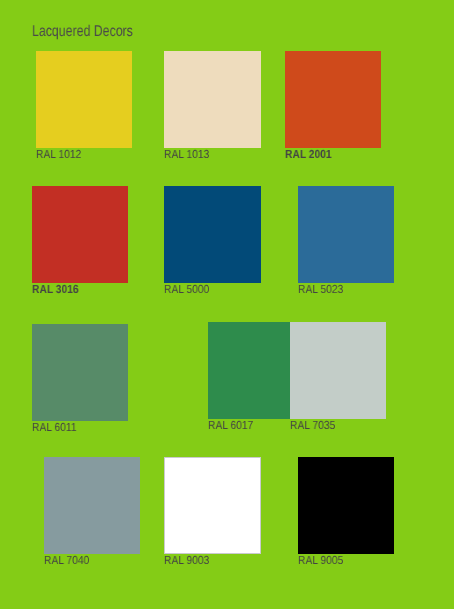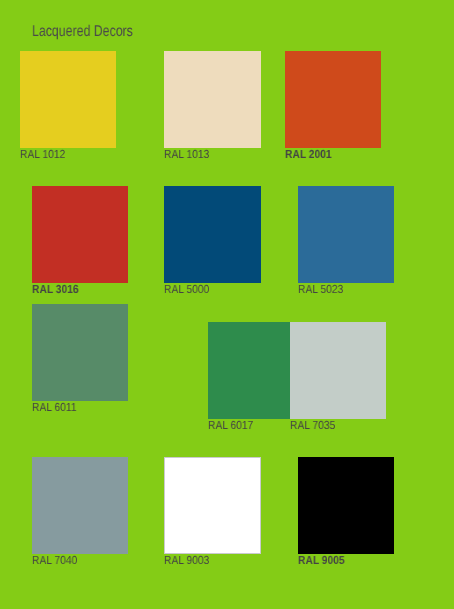--- a/index.html
+++ b/index.html
@@ -41,21 +41,21 @@
     transform: scaleX(0.879);
     transform-origin: 0 0;
   }
 </style>
 </head>
 <body>
 
 <div class="page">
   <div class="title">Lacquered Decors</div>
   <div class="grid">
-      <div class="cell" style="left: 20px; top: 51px; width: 73px; height: 110.4px;">
+      <div class="cell" style="left: 36px; top: 51px; width: 73px; height: 110.4px;">
         <div class="swatch" style="background: rgb(229, 206, 31); width: 96.4px; height: 96.6px;"></div>
         <div class="label" style="top: 98.4px;">RAL 1012</div>
       </div>
       <div class="cell" style="left: 164.3px; top: 51px; width: 96.4px; height: 110.4px; text-align: center;">
         <div class="swatch" style="background: rgb(238, 220, 189); width: 96.4px; height: 96.6px;"></div>
         <div class="label" style="top: 98.4px;">RAL 1013</div>
       </div>
       <div class="cell" style="left: 285px; top: 51px; width: 96.4px; height: 110.4px; font-weight: bold;">
         <div class="swatch" style="background: rgb(207, 74, 27); width: 96.4px; height: 96.6px;"></div>
         <div class="label" style="top: 98.4px;">RAL 2001</div>
@@ -65,38 +65,38 @@
         <div class="label" style="top: 98.2px;">RAL 3016</div>
       </div>
       <div class="cell" style="left: 164.3px; top: 186.2px; width: 96.4px; height: 110.2px; padding-left: 28px;">
         <div class="swatch" style="background: rgb(2, 74, 120); width: 96.4px; height: 96.6px;"></div>
         <div class="label" style="top: 98.2px;">RAL 5000</div>
       </div>
       <div class="cell" style="left: 297.6px; top: 186.2px; width: 96.4px; height: 110.2px;">
         <div class="swatch" style="background: rgb(43, 107, 153); width: 96.4px; height: 96.6px;"></div>
         <div class="label" style="top: 98.2px;">RAL 5023</div>
       </div>
-      <div class="cell" style="left: 32px; top: 304px; width: 117px; height: 110.2px;">
+      <div class="cell" style="left: 32px; top: 324px; width: 117px; height: 110.2px;">
         <div class="swatch" style="background: rgb(87, 139, 104); width: 96.4px; height: 96.6px;"></div>
         <div class="label" style="top: 98.2px;">RAL 6011</div>
       </div>
       <div class="cell" style="left: 164.3px; top: 322.2px; width: 96.4px; height: 110.2px; margin-left: 44px;">
         <div class="swatch" style="background: rgb(46, 140, 76); width: 96.4px; height: 96.6px;"></div>
         <div class="label" style="top: 98.2px;">RAL 6017</div>
       </div>
       <div class="cell" style="left: 290px; top: 322.2px; width: 94px; height: 110.2px;">
         <div class="swatch" style="background: rgb(195, 205, 200); width: 96.4px; height: 96.6px;"></div>
         <div class="label" style="top: 98.2px;">RAL 7035</div>
       </div>
-      <div class="cell" style="left: 32px; top: 457.2px; width: 112px; height: 110.2px;">
+      <div class="cell" style="left: 44px; top: 457.2px; width: 112px; height: 110.2px;">
         <div class="swatch" style="background: rgb(134, 155, 159); width: 96.4px; height: 96.6px;"></div>
         <div class="label" style="top: 98.2px;">RAL 7040</div>
       </div>
       <div class="cell" style="left: 164.3px; top: 457.2px; width: 96.4px; height: 110.2px;">
         <div class="swatch bordered" style="background: rgb(255, 255, 255); width: 96.4px; height: 96.6px;"></div>
         <div class="label" style="top: 98.2px;">RAL 9003</div>
       </div>
-      <div class="cell" style="left: 297.6px; top: 457.2px; width: 75px; height: 110.2px; font-weight: bold;">
+      <div class="cell" style="left: 297.6px; top: 457.2px; width: 75px; height: 110.2px;">
         <div class="swatch" style="background: rgb(0, 0, 0); width: 96.4px; height: 96.6px;"></div>
         <div class="label" style="top: 98.2px;">RAL 9005</div>
       </div>
     </div>
 </div>
 
 </body></html>

